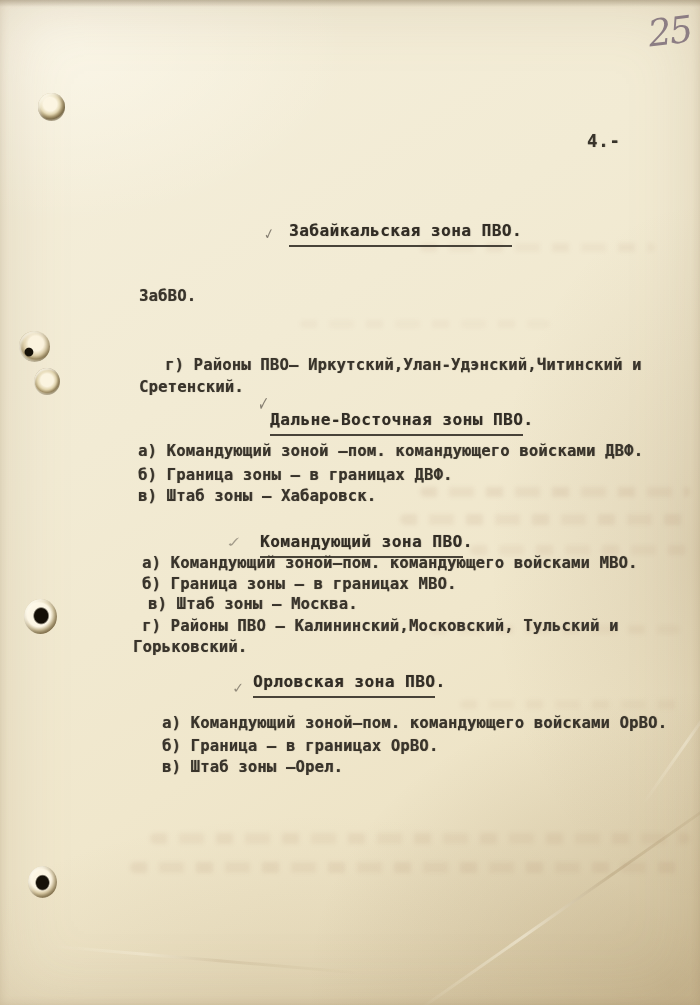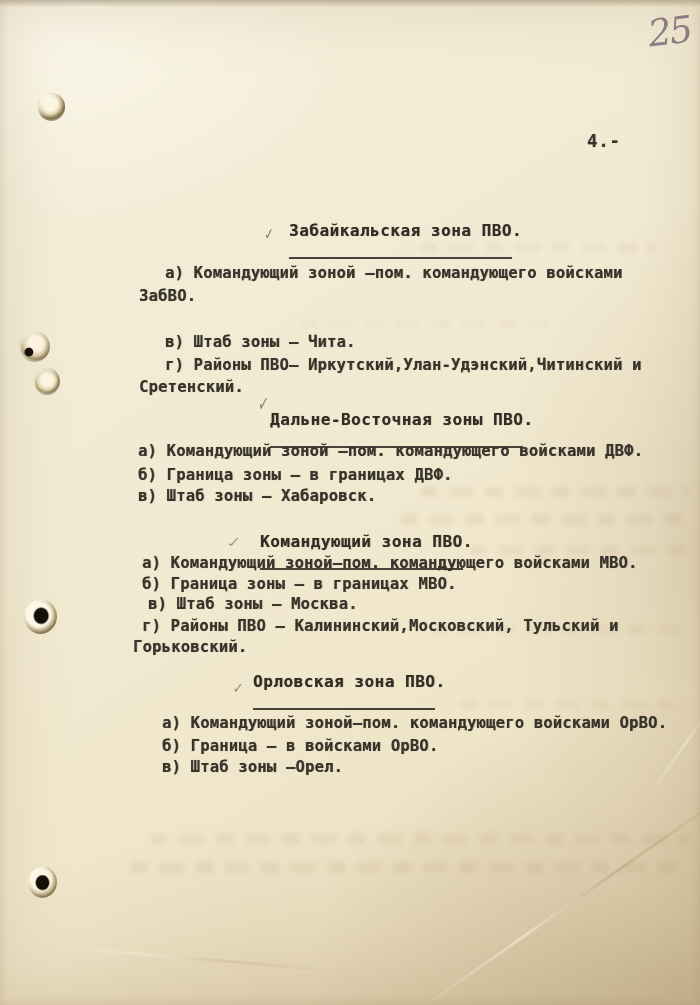--- a/index.html
+++ b/index.html
@@ -15,21 +15,21 @@
     box-shadow: inset 0 0 70px rgba(148,122,80,.22), inset 0 0 10px rgba(120,95,60,.18);
   }
   .shade-top { position:absolute; left:0; top:0; width:100%; height:7px;
     background:linear-gradient(180deg, rgba(110,92,62,.30), rgba(110,92,62,0)); }
   .typed {
     position:absolute; white-space:nowrap; color:#39342b; font-weight:700;
     font-size:15.5px; line-height:20px; letter-spacing:0.2px;
     text-shadow:0.4px 0.4px 0.7px rgba(56,51,43,0.65);
   }
   .head { font-size:16px; letter-spacing:0.5px; color:#322d25; }
-  .head .u { border-bottom:2px solid rgba(48,43,35,0.88); padding-bottom:17px; }
+  .head .u { border-bottom:2px solid rgba(48,43,35,0.88); padding-bottom:5px; }
   .pagenum { font-size:17px; letter-spacing:1px; }
   .hw {
     position:absolute; font-family:"DejaVu Serif","Liberation Serif",serif;
     font-style:italic; font-size:37px; color:#7c6c78; opacity:.85;
     transform:rotate(-7deg); letter-spacing:-2px; font-weight:400;
   }
   .check {
     position:absolute; font-family:"DejaVu Serif",serif; color:#564f46;
     opacity:.68; font-size:15px; font-weight:400;
   }
@@ -92,38 +92,36 @@
 
   <div class="crease" style="left:380px;top:885px;width:430px;transform:rotate(-35deg);opacity:.8"></div>
   <div class="crease" style="left:590px;top:700px;width:250px;transform:rotate(-55deg);opacity:.6"></div>
   <div class="crease" style="left:50px;top:958px;width:310px;transform:rotate(5deg);opacity:.45"></div>
 
   <div class="hw" style="left:648px;top:10px">25</div>
   <div class="typed pagenum" style="left:587px;top:131px">4.-</div>
 
   <div class="check c1" style="left:263px;top:225px">✓</div>
   <div class="typed head" style="left:289px;top:221px"><span class="u">Забайкальская зона ПВО</span><span>.</span></div>
-  <div class="typed" style="left:165px;top:263px">а) Командующий зоной –пом. командующего войсками</div>
   <div class="typed" style="left:139px;top:286px">ЗабВО.</div>
-  <div class="typed" style="left:165px;top:332px">в) Штаб зоны – Чита.</div>
   <div class="typed" style="left:165px;top:355px">г) Районы ПВО– Иркутский,Улан-Удэнский,Читинский и</div>
   <div class="typed" style="left:139px;top:377px">Сретенский.</div>
 
   <div class="check c2" style="left:256px;top:393px">✓</div>
   <div class="typed head" style="left:270px;top:410px"><span class="u">Дальне-Восточная зоны ПВО</span><span>.</span></div>
   <div class="typed" style="left:138px;top:441px">а) Командующий зоной –пом. командующего войсками ДВФ.</div>
   <div class="typed" style="left:138px;top:465px">б) Граница зоны – в границах ДВФ.</div>
   <div class="typed" style="left:138px;top:486px">в) Штаб зоны – Хабаровск.</div>
 
   <div class="check c3" style="left:228px;top:533px">✓</div>
   <div class="typed head" style="left:260px;top:532px"><span class="u">Командующий зона ПВО</span><span>.</span></div>
   <div class="typed" style="left:142px;top:553px">а) Командующий зоной–пом. командующего войсками МВО.</div>
   <div class="typed" style="left:142px;top:574px">б) Граница зоны – в границах МВО.</div>
   <div class="typed" style="left:148px;top:594px">в) Штаб зоны – Москва.</div>
   <div class="typed" style="left:142px;top:616px">г) Районы ПВО – Калининский,Московский, Тульский и</div>
   <div class="typed" style="left:133px;top:637px">Горьковский.</div>
 
   <div class="check c4" style="left:232px;top:679px">✓</div>
   <div class="typed head" style="left:253px;top:672px"><span class="u">Орловская зона ПВО</span><span>.</span></div>
   <div class="typed" style="left:162px;top:713px">а) Командующий зоной–пом. командующего войсками ОрВО.</div>
-  <div class="typed" style="left:162px;top:736px">б) Граница – в войсками ОрВО.</div>
+  <div class="typed" style="left:162px;top:736px">б) Граница – в границах ОрВО.</div>
   <div class="typed" style="left:162px;top:757px">в) Штаб зоны –Орел.</div>
 </div>
 
 </body></html>

